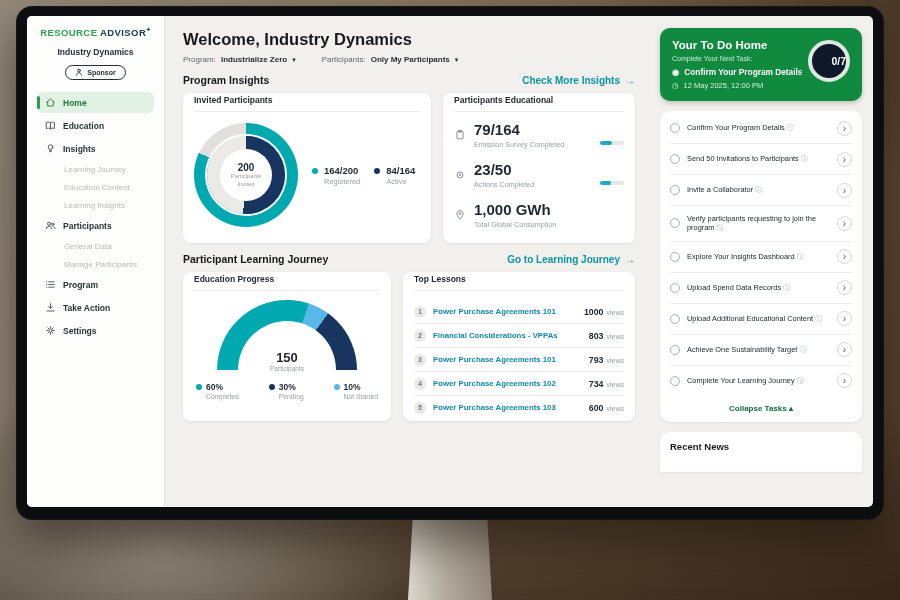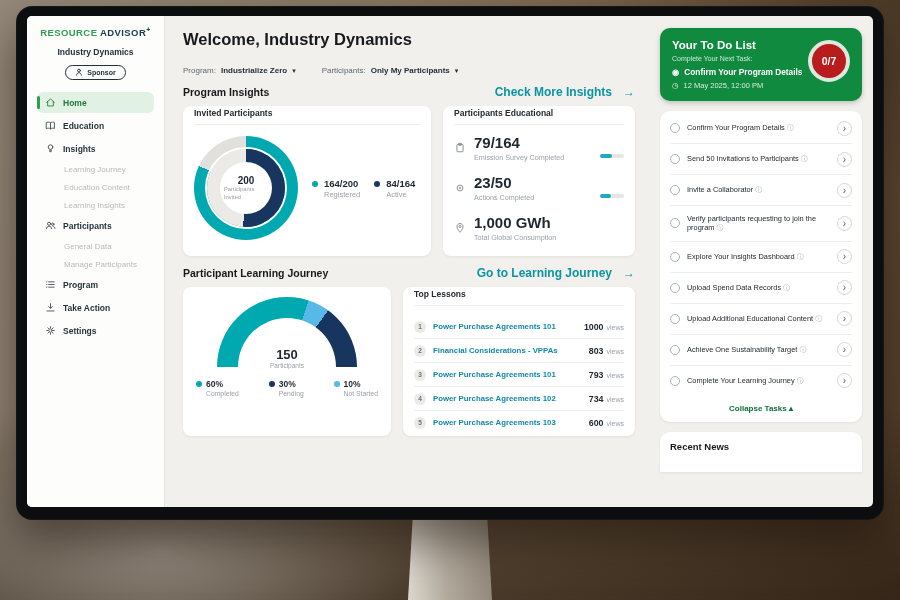--- a/index.html
+++ b/index.html
@@ -31,42 +31,42 @@
       font-weight:bold;color:#27333c;border-radius:6px;cursor:pointer;position:relative}
   .nav-item.sub{padding:3.5px 8px 3.5px 27px;font-weight:normal;color:#b8babc;font-size:8px}
   .nav-item.active{background:#e1f1e3;color:#1e7b3e}
   .nav-item.active::before{content:"";position:absolute;left:0;top:4px;bottom:4px;width:3px;
       background:#2e9e4f;border-radius:2px}
   .nav-ic{width:11px;display:inline-flex;color:#3a464f}
   .nav-item.active .nav-ic{color:#1e7b3e}
   .nav-ic svg,.sp-ic svg{display:block}
   
   .main{flex:1;padding:12px 14px 0 18px;box-sizing:border-box;min-width:0}
-  .welcome{font-size:16.5px;font-weight:bold;color:#17191b;margin:2px 0 17px}
+  .welcome{font-size:16.5px;font-weight:bold;color:#17191b;margin:2px 0 6px}
   .filters{display:flex;gap:26px;align-items:center;margin-bottom:6px}
   .filter{display:flex;align-items:center;gap:5px;font-size:8px;color:#5c6770;cursor:pointer}
   .f-value{font-weight:bold;color:#22303a}
   .f-caret{font-size:7px;color:#22303a}
   .sec-head{display:flex;justify-content:space-between;align-items:center;margin:10px 0 7px}
   .sec-title{font-size:10.5px;font-weight:bold;color:#17191b}
-  .sec-link{display:flex;gap:11px;align-items:center;font-size:12px;font-weight:bold;color:#0b95a3;cursor:pointer}
+  .sec-link{display:flex;gap:5px;align-items:center;font-size:10px;font-weight:bold;color:#0b95a3;cursor:pointer}
   .cards{display:flex;gap:12px}
   .card{background:#fff;border-radius:8px;box-shadow:0 1px 3px rgba(30,30,30,.07);
       padding:2px 11px;box-sizing:border-box}
   .card-title{font-size:8.5px;font-weight:bold;color:#232a30;padding-bottom:6px;
       border-bottom:1px solid #efedea;margin-bottom:9px}
   
   .card.invited{width:248px}
   .invited-body{display:flex;align-items:center;gap:14px;padding:2px 0 6px}
   .donut{position:relative;width:104px;height:104px;flex-shrink:0}
   .d-outer,.d-inner{position:absolute;border-radius:50%}
   .d-outer{inset:0}
   .d-inner{inset:13px;box-shadow:0 0 0 2px #fff}
   .d-hole{position:absolute;inset:26px;background:#fff;border-radius:50%;display:flex;
-      flex-direction:column;align-items:center;justify-content:center;text-align:left}
+      flex-direction:column;align-items:center;justify-content:center;text-align:center}
   .d-val{font-size:10px;font-weight:bold;color:#1d2730}
   .d-lab{font-size:5.8px;color:#98a0a6;line-height:1.25;width:44px}
   .legend-v{display:flex;flex-direction:row;gap:14px}
   .lg-item{display:flex;gap:6px;align-items:flex-start}
   .dot{width:6px;height:6px;border-radius:50%;margin-top:3px;flex-shrink:0}
   .lg-val{font-size:9.5px;font-weight:bold;color:#1d2730}
   .lg-lab{font-size:7.5px;color:#9aa1a7;margin-top:1px}
   
   .card.info{flex:1}
   .inf-row{display:flex;align-items:center;gap:8px;margin-bottom:12px}
@@ -99,21 +99,21 @@
   .ls-views b{font-size:8.8px;color:#1d2730;margin-right:3px}
   
   .rightcol{width:224px;flex-shrink:0;padding:12px 11px 0 11px;box-sizing:border-box}
   .todo-card{position:relative;background:#0f8a3e;border-radius:10px;padding:11px 12px;color:#fff;
       box-shadow:0 2px 5px rgba(20,60,30,.25)}
   .todo-title{font-size:11.5px;font-weight:bold;margin-bottom:4px}
   .todo-sub{font-size:7px;color:#cfe9d6;margin-bottom:5px}
   .todo-next{display:flex;align-items:center;gap:5px;font-size:8.3px;font-weight:bold;margin-bottom:4px;max-width:138px}
   .todo-time{display:flex;align-items:center;gap:5px;font-size:7.5px;color:#d9eddd}
   .todo-ring{position:absolute;top:12px;right:12px;width:42px;height:42px;border-radius:50%;
-      background:#b91c1c;border:4px solid #dde8e0;display:flex;align-items:center;justify-content:center;
+      background:#0f172a;border:4px solid #dde8e0;display:flex;align-items:center;justify-content:flex-end;
       font-size:10.5px;font-weight:bold;box-sizing:border-box}
   .tasks-card{background:#fff;border-radius:10px;margin-top:10px;padding:2px 10px 4px;
       box-shadow:0 1px 3px rgba(30,30,30,.07)}
   .task-row{display:flex;align-items:center;gap:7px;padding:7.5px 0;border-bottom:1px solid #efedea;cursor:pointer}
   .task-check{width:10px;height:10px;border:1.4px solid #aab1b5;border-radius:50%;flex-shrink:0;box-sizing:border-box}
   .task-label{flex:1;font-size:7.4px;color:#222b31;line-height:1.35}
   .tinfo{color:#aab1b5;font-size:7px;margin-left:2px}
   .task-go{width:15px;height:15px;border:1px solid #d9d6d1;border-radius:50%;color:#59646b;font-size:10px;
       line-height:13px;text-align:center;flex-shrink:0;box-sizing:border-box}
   .collapse{text-align:center;padding:8px 0 5px;font-size:8px;font-weight:bold;color:#0e6f3a;cursor:pointer}
@@ -335,20 +335,21 @@
     <div class="sec-head">
       <span class="sec-title">Participant Learning Journey</span>
       <span class="sec-link">
         <span>Go to Learning Journey</span>
         <span>→</span>
       </span>
     </div>
 
     <div class="cards">
       <div class="card edu">
+        <div class="card-title">Education Progress</div>
         <div class="gauge-wrap">
           <div class="gauge" style="background: conic-gradient(from 270deg, rgb(0, 169, 176) 0deg, rgb(0, 169, 176) 108deg, rgb(88, 184, 232) 108deg, rgb(88, 184, 232) 126deg, rgb(23, 53, 94) 126deg, rgb(23, 53, 94) 180deg, rgba(0, 0, 0, 0) 180deg, rgba(0, 0, 0, 0) 360deg);"></div>
           <div class="g-hole"></div>
           <div class="g-center">
             <div class="g-val">150</div>
             <div class="g-lab">Participants</div>
           </div>
         </div>
         <div class="legend-h">
           <div class="lh-item">
@@ -401,21 +402,21 @@
           <span class="ls-num">5</span>
           <span class="ls-title">Power Purchase Agreements 103</span>
           <span class="ls-views"><b>600</b><span>views</span></span>
         </div>
       </div>
     </div>
   </main>
 
   <aside class="rightcol">
     <div class="todo-card">
-      <div class="todo-title">Your To Do List</div>
+      <div class="todo-title">Your To Do Home</div>
       <div class="todo-sub">Complete Your Next Task:</div>
       <div class="todo-next">
         <span>◉</span>
         <span>Confirm Your Program Details</span>
       </div>
       <div class="todo-time">
         <span>◷</span>
         <span>12 May 2025, 12:00 PM</span>
       </div>
       <div class="todo-ring">

